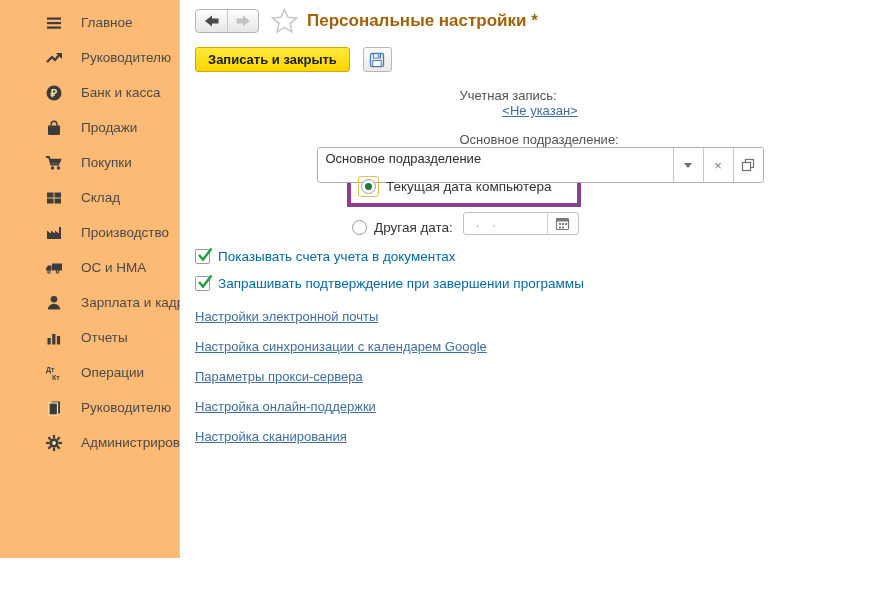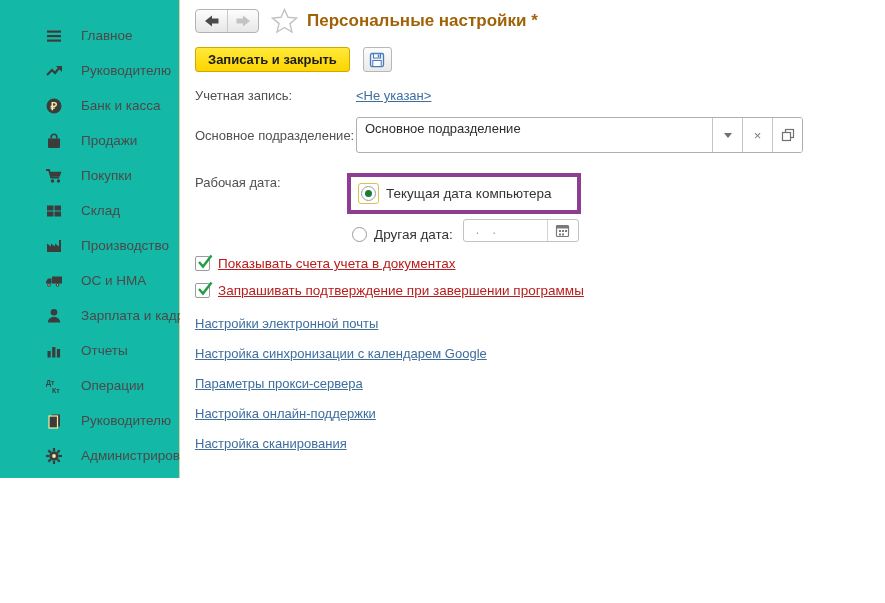--- a/index.html
+++ b/index.html
@@ -1,22 +1,22 @@
 <!DOCTYPE html>
 <html><head>
 <meta charset="utf-8">
 <style>
   * { margin:0; padding:0; box-sizing:border-box; }
   html,body { width:885px; height:603px; overflow:hidden; background:#fff;
               font-family:"Liberation Sans", sans-serif; }
   .app { display:flex; width:885px; height:603px; }
 
   
-  .sidebar { width:180px; height:478px; background:#14b8a6; border-right:1px solid #d9d2a0;
-             padding-top:18px; flex-shrink:0; }
+  .sidebar { width:180px; height:558px; background:#fdba74; border-right:1px solid #d9d2a0;
+             padding-top:5px; flex-shrink:0; }
   .side-item { display:flex; align-items:center; height:35px; padding-left:44px; cursor:default; }
   .side-item .ic { width:20px; height:18px; display:flex; align-items:center; justify-content:center; flex-shrink:0; }
   .side-item .lbl { margin-left:17px; font-size:13.5px; color:#4a4a4a; white-space:nowrap; }
 
   
   .content { flex:1; padding:8px 0 0 15px; background:#fff; position:relative; }
 
   .header { display:flex; align-items:center; }
   .nav-group { display:flex; border:1px solid #b3b3b3; border-radius:4px; overflow:hidden;
                background:linear-gradient(#fdfdfd,#e7e7e7); }
@@ -27,21 +27,21 @@
 
   .toolbar { display:flex; align-items:center; gap:13px; margin-top:13px; }
   .btn-primary { height:25px; padding:0 12px; background:linear-gradient(#ffe93a,#fcd500);
                  border:1px solid #cfa700; border-radius:3px; font-weight:bold; font-size:13px;
                  color:#1c1c1c; font-family:inherit; cursor:pointer; }
   .btn-icon { width:29px; height:25px; background:linear-gradient(#fdfdfd,#e9e9e9);
               border:1px solid #b7b7b7; border-radius:3px; display:flex; align-items:center;
               justify-content:center; cursor:pointer; }
 
   .form { margin-top:16px; }
-  .frow { display:flex; align-items:center; }
+  .frow { display:flex; align-items:center;flex-direction:column; }
   .flabel { width:161px; font-size:13px; color:#515151; flex-shrink:0; }
   a.link { color:#3e6e9e; text-decoration:underline; font-size:13px; cursor:pointer; }
 
   .row-account { margin-bottom:14px; }
 
   .combo { display:flex; width:447px; height:36px; border:1px solid #aeaeae; border-radius:3px;
            background:#fff; overflow:hidden; }
   .combo-text { flex:1; padding:0 8px; font-size:13px; color:#2d2d2d; line-height:22px; white-space:nowrap; }
   .combo-seg { width:30px; border-left:1px solid #c6c6c6; display:flex; align-items:center;
                justify-content:center; cursor:pointer; background:#fff; }
@@ -63,21 +63,21 @@
                 margin-left:10px; background:#fff; overflow:hidden; }
   .date-text { flex:1; font-size:12px; color:#9a9a9a; letter-spacing:5px; padding-left:12px;
                line-height:21px; }
   .date-cal { width:31px; border-left:1px solid #d2d2d2; display:flex; align-items:center;
               justify-content:center; cursor:pointer; }
 
   .cbrow { display:flex; align-items:center; margin-top:12px; }
   .cb { width:15px; height:15px; border:1px solid #9b9b9b; border-radius:2px; background:#fff;
         position:relative; flex-shrink:0; }
   .cb svg { position:absolute; left:0px; top:-4px; overflow:visible; }
-  .cb-lbl { margin-left:8px; font-size:13.5px; color:#b91c1c; white-space:nowrap;text-decoration:underline; }
+  .cb-lbl { margin-left:8px; font-size:13.5px; color:#0369a1; white-space:nowrap; }
 
   .links { margin-top:18px; }
   .links a.link { display:block; width:fit-content; margin-bottom:15px; }
 </style>
 </head>
 <body>
 
 <div class="app">
 
   <div class="sidebar">
@@ -287,23 +287,20 @@
             </span>
           <span class="combo-seg">
             <svg width="14" height="14" viewBox="0 0 14 14">
                 <rect x="4.5" y="1.5" width="8" height="8" fill="#fff" stroke="#707070" stroke-width="1.2"></rect>
                 <rect x="1.5" y="4.5" width="8" height="8" fill="#fff" stroke="#707070" stroke-width="1.2"></rect>
               </svg>
           </span>
         </div>
       </div>
 
-      <div class="frow" style="align-items:flex-start; margin-top:10px;">
-        <span class="flabel" style="margin-top:12px;">Рабочая дата:</span>
-      </div>
       <div class="hl-box" style="margin-top:-17px;">
         <span class="radio-focus">
           <span class="radio checked"></span>
         </span>
         <span class="radio-lbl">Текущая дата компьютера</span>
       </div>
 
       <div class="row-otherdate">
         <span class="radio"></span>
         <span class="radio-lbl">Другая дата:</span>

